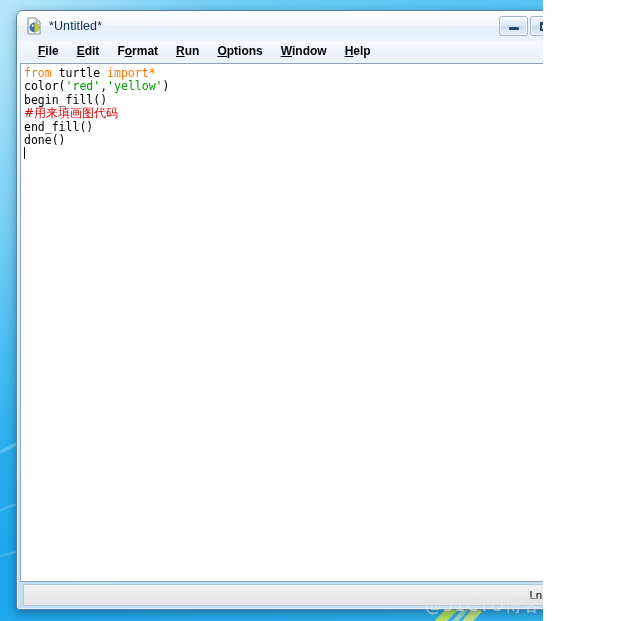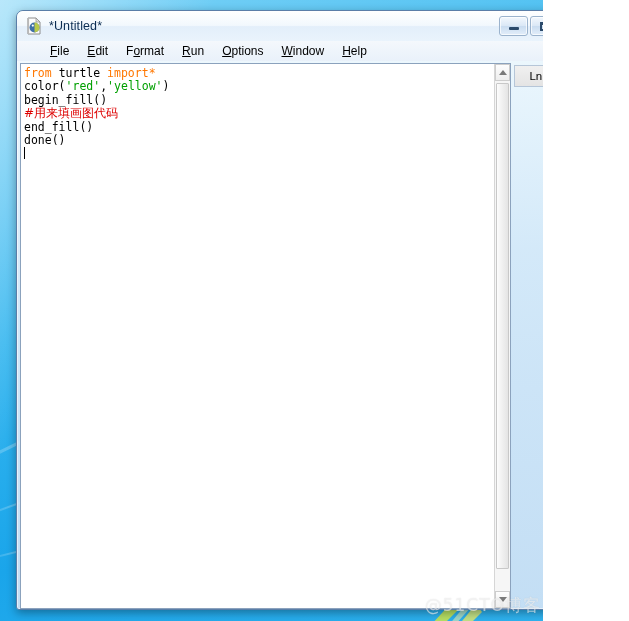--- a/index.html
+++ b/index.html
@@ -125,39 +125,40 @@
     text-shadow: 0 1px 1px rgba(0,0,0,0.45);
     line-height: 1;
   }
 
   
   #menubar {
     flex: 0 0 20px;
     height: 20px;
     display: flex;
     align-items: center;
-    padding-left: 24px;
+    padding-left: 12px;
     background: linear-gradient(to bottom, #f4f8fc 0%, #e9f1fa 100%);
     font-size: 12px;
     color: #000;
+    font-weight: bold;
   }
   .menu-item {
     padding: 0 9px;
     height: 18px;
     line-height: 18px;
     cursor: default;
     white-space: nowrap;
   }
   .menu-item u { text-decoration: underline; }
 
   
   #window-body {
     flex: 1 1 auto;
     display: flex;
-    flex-direction: row;
+    flex-direction: column;
     padding: 2px 3px 0 3px;
     min-height: 0;
   }
   #editor-frame {
     flex: 1 1 auto;
     display: flex;
     background: #ffffff;
     border: 1px solid #8ba2bd;
     border-right: none;
     min-height: 0;

